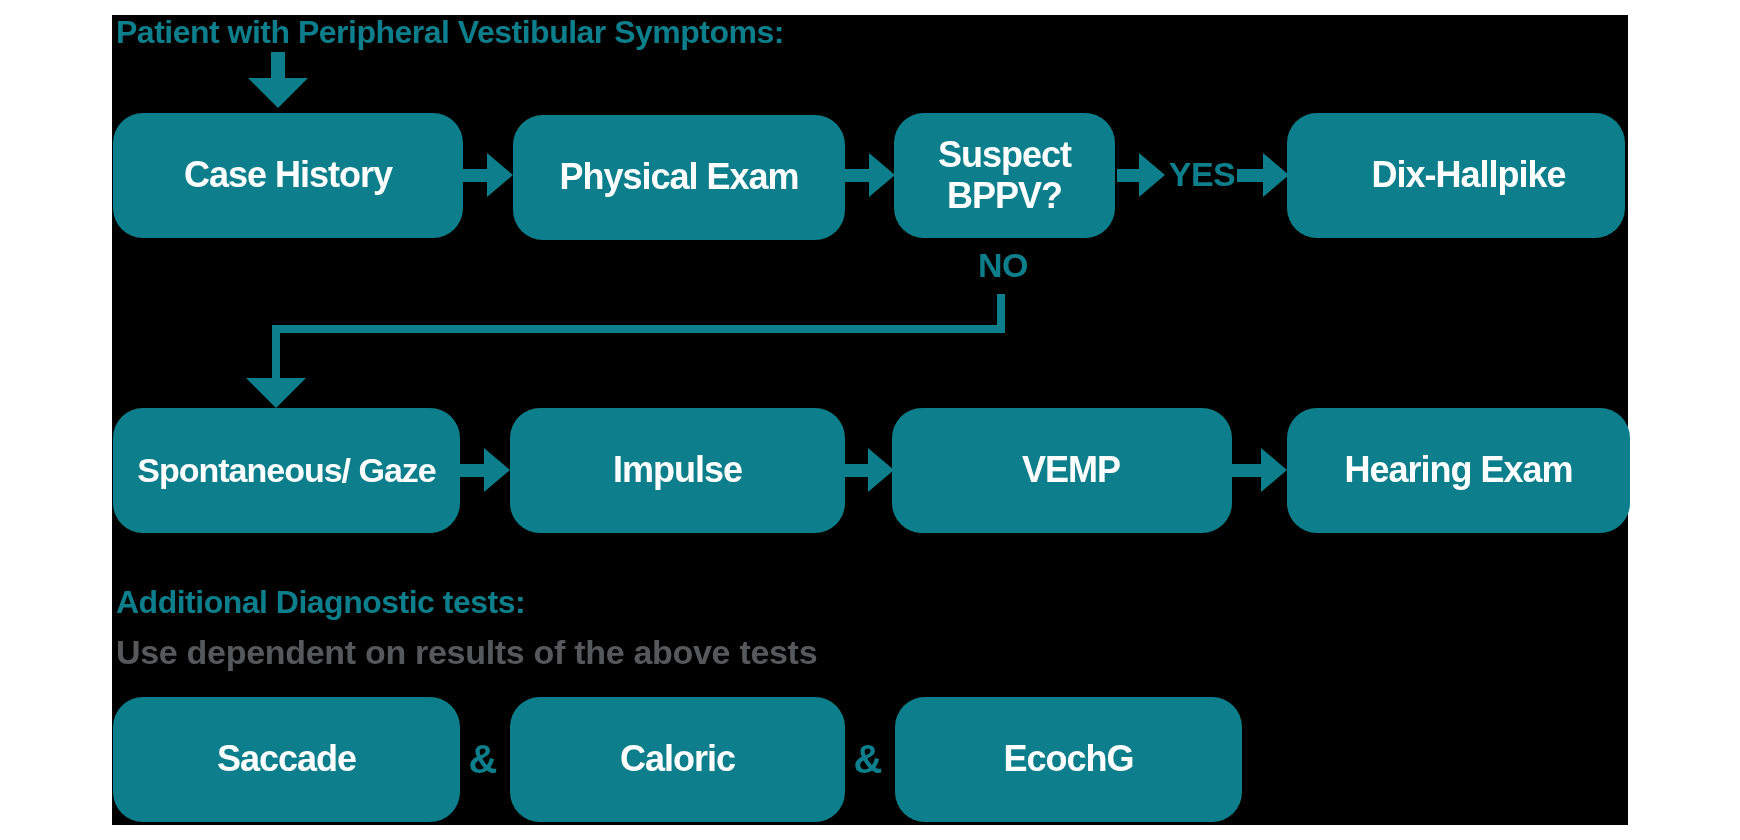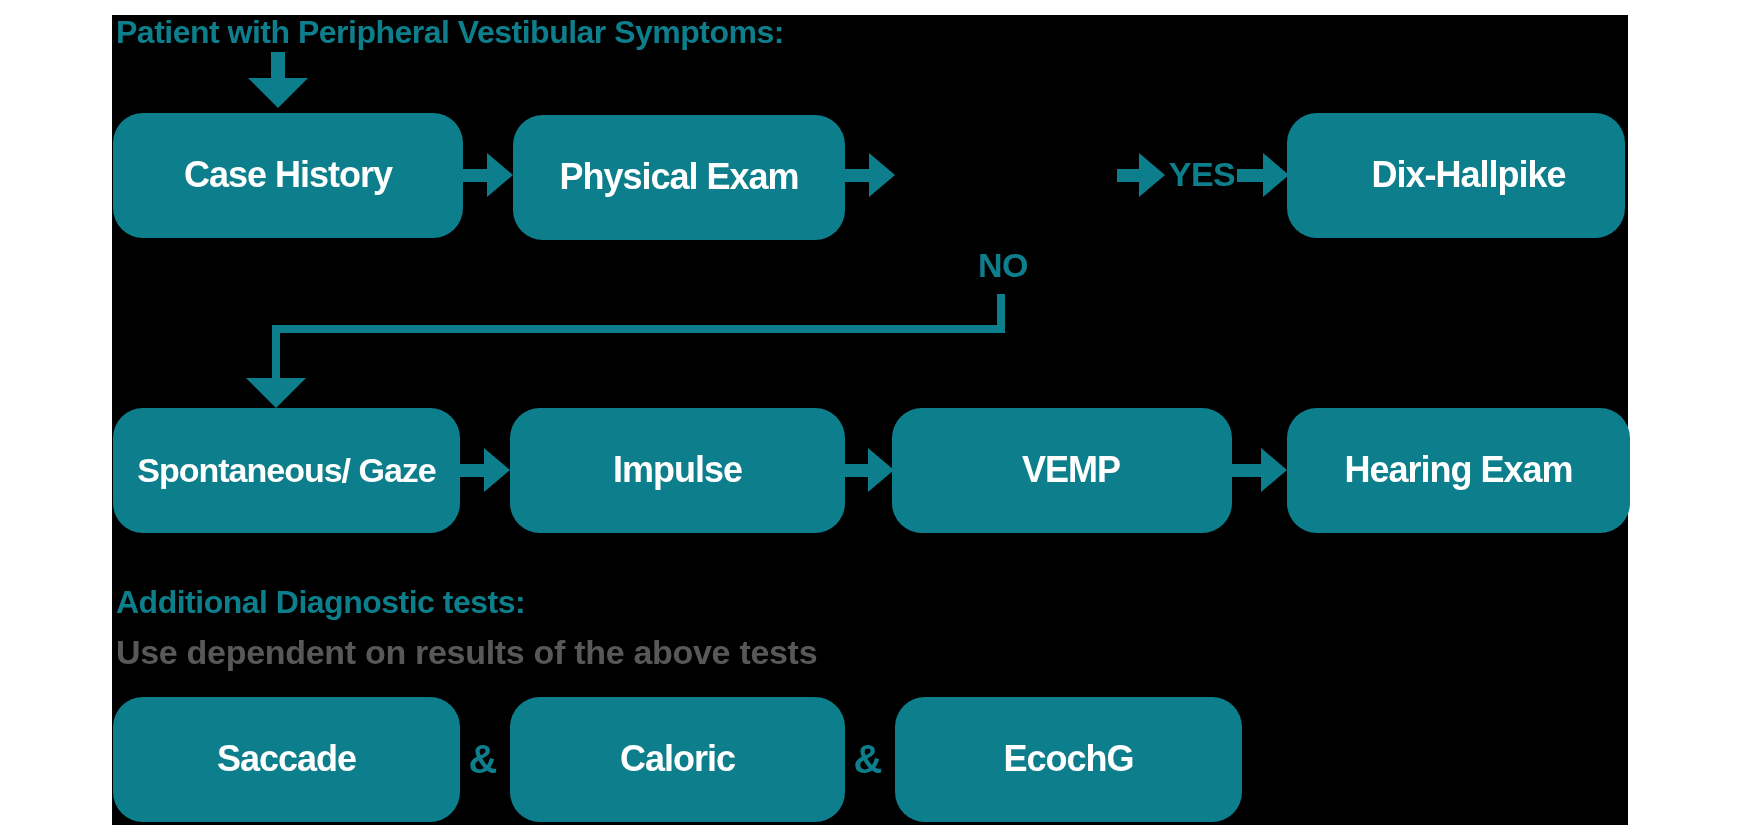--- a/index.html
+++ b/index.html
@@ -75,20 +75,21 @@
     <div class="head-right" style="left:487px;top:153px;"></div>
   </div>
 
   <div class="box nowrap" style="left:513px;top:115px;width:332px;">Physical Exam</div>
 
   <div>
     <div class="stem-h" style="left:845px;top:169px;width:24px;"></div>
     <div class="head-right" style="left:869px;top:153px;"></div>
   </div>
 
+  <div class="box" style="left:894px;top:113px;width:221px;">Suspect BPPV?</div>
 
   <div>
     <div class="stem-h" style="left:1117px;top:169px;width:22px;"></div>
     <div class="head-right" style="left:1139px;top:153px;"></div>
   </div>
 
   <div class="label-teal" style="left:1165px;top:155px;width:74px;">YES</div>
 
   <div>
     <div class="stem-h" style="left:1237px;top:169px;width:26px;"></div>

